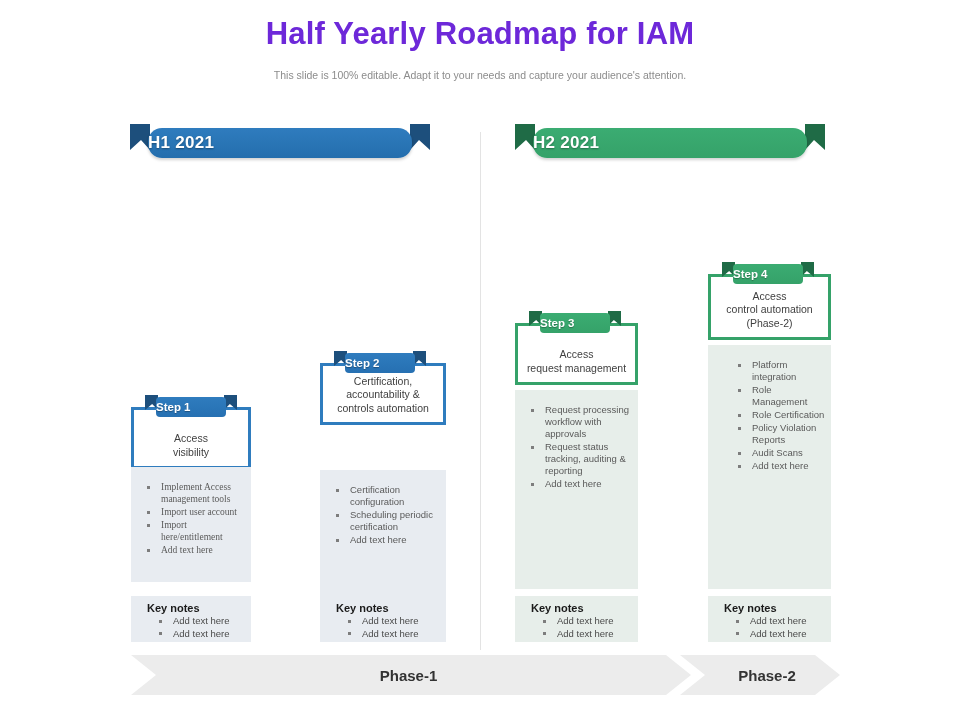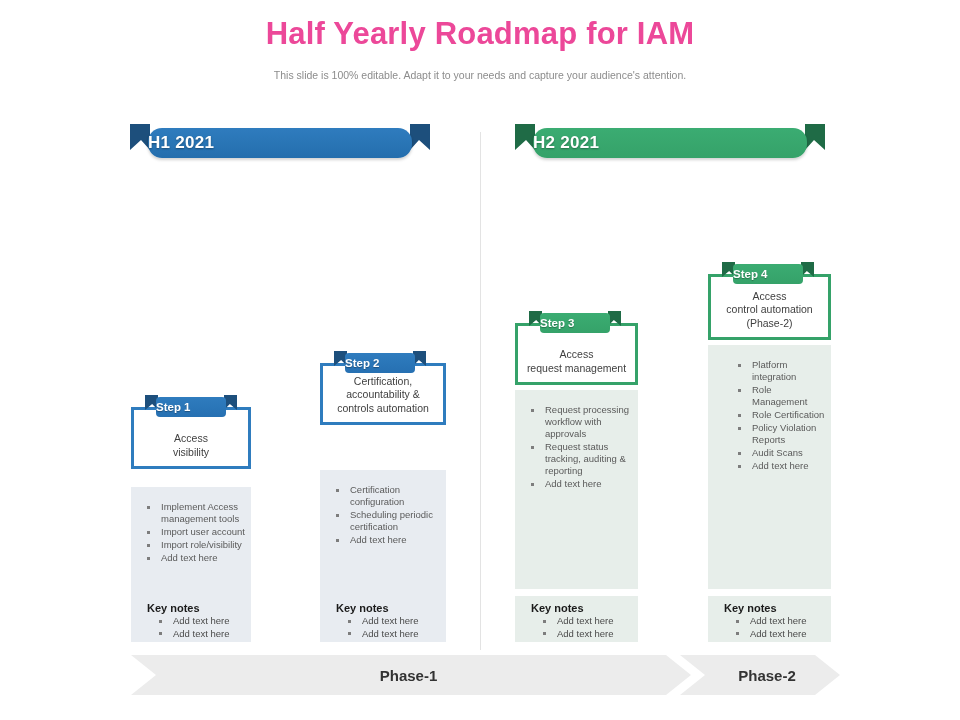--- a/index.html
+++ b/index.html
@@ -4,21 +4,21 @@
 <style>
   html,body{margin:0;padding:0;}
   body{
     width:960px;height:720px;background:#ffffff;overflow:hidden;
     font-family:"Liberation Sans","DejaVu Sans",sans-serif;
     position:relative;
   }
   
   #page-title{
     position:absolute;left:0;top:16px;width:960px;text-align:center;
-    font-size:31px;font-weight:bold;color:#ec4899;letter-spacing:.2px;
+    font-size:31px;font-weight:bold;color:#6d28d9;letter-spacing:.2px;
   }
   #page-subtitle{
     position:absolute;left:0;top:69px;width:960px;text-align:center;
     font-size:10.5px;color:#8c8c8c;
   }
   
   #divider{
     position:absolute;left:480px;top:132px;width:1px;height:518px;
     background:#e3e3e3;
   }
@@ -152,25 +152,25 @@
       <div>visibility</div>
     </div>
   </div>
   <div class="step-badge" style="width:92px;">
     <div class="btail left"></div>
     <div class="btail right"></div>
     <div class="bar">
       <span>Step 1</span>
     </div>
   </div>
-  <div class="step-body" style="top:92px;height:115px;">
+  <div class="step-body" style="top:72px;height:115px;font-family:Liberation Serif, serif;">
     <ul>
       <li>Implement  Access management  tools</li>
       <li>Import user account</li>
-      <li>Import role/visibility</li>
+      <li>Import here/entitlement</li>
       <li>Add text here</li>
     </ul>
   </div>
   <div class="keynotes" style="top:201px;height:46px;">
     <div class="kn-title">Key notes</div>
     <ul>
       <li>Add text here</li>
       <li>Add text here</li>
     </ul>
   </div>

